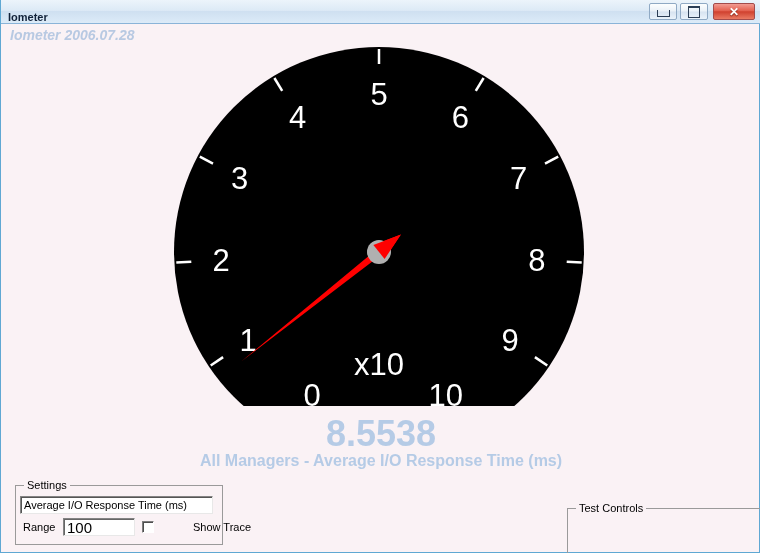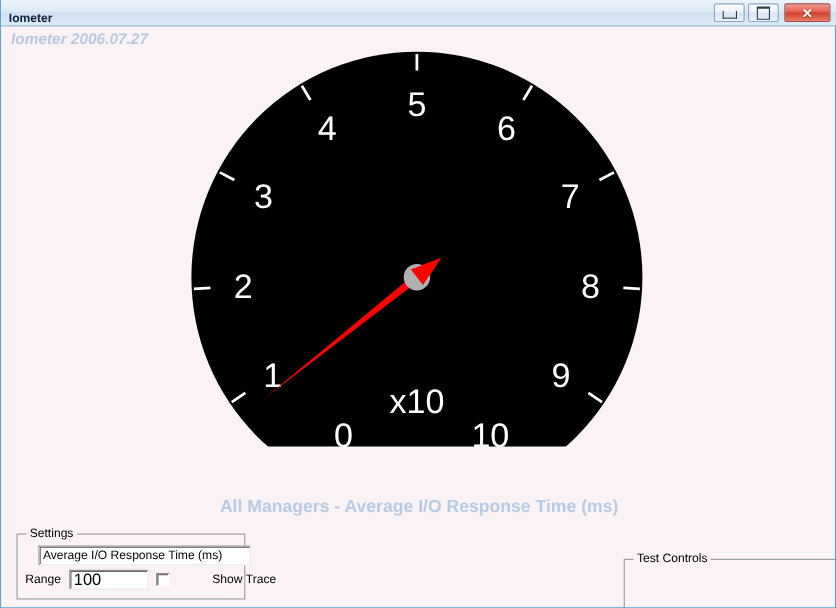--- a/index.html
+++ b/index.html
@@ -145,21 +145,21 @@
     width: 208px; height: 60px;
   }
   #testcontrols-group {
     left: 566px; top: 508px;
     width: 196px; height: 60px;
   }
 
   
   #metric-field {
     position: absolute;
-    left: 19px; top: 10px;
+    left: 4px; top: 10px;
     width: 193px; height: 18px;
     box-sizing: border-box;
     background: #ffffff;
     border: 1px solid;
     border-color: #848484 #e8e8e8 #e8e8e8 #848484;
     box-shadow: inset 1px 1px 0 #555, inset -1px -1px 0 #fff;
     font-size: 11px;
     color: #000;
     display: flex;
     align-items: center;
@@ -247,21 +247,21 @@
       <span class="glyph-min"></span>
     </div>
     <div class="winbtn" id="btn-max">
       <span class="glyph-max"></span>
     </div>
     <div class="winbtn" id="btn-close">
       <span class="glyph-close">✕</span>
     </div>
   </div>
 
-  <div id="version">Iometer 2006.07.27</div>
+  <div id="version">Iometer 2006.07.28</div>
 
   <div id="gauge-wrap">
     <svg id="gauge-svg" width="424" height="372" viewBox="0 0 424 372">
       <defs>
         <clipPath id="dialclip">
           <rect x="0" y="0" width="424" height="364"></rect>
         </clipPath>
       </defs>
       <circle cx="210" cy="210" r="205" fill="#000000" clip-path="url(#dialclip)"></circle>
       <g id="gauge-ticks">
@@ -292,20 +292,21 @@
         </g>
       <text id="gauge-mult" x="210" y="333" fill="#ffffff" font-size="31" font-family="Liberation Sans, sans-serif" text-anchor="middle">x10</text>
       <g id="gauge-needle">
         <polygon id="needle-poly" fill="#ff0000" points="72.2,319.5 207.8,207.3 215.6,217.0 231.9,192.6 204.4,203.0 212.2,212.7"></polygon>
         <circle cx="210" cy="210" r="12" fill="#b0b0b0"></circle>
         <polygon id="needle-poly2" fill="#ff0000" points="231.9,192.6 215.6,217.0 204.4,203.0"></polygon>
       </g>
     </svg>
   </div>
 
+  <div id="readout-value">8.5538</div>
   <div id="readout-label">All Managers - Average I/O Response Time (ms)</div>
 
   <div class="groupbox" id="settings-group">
     <span class="grouplabel">Settings</span>
     <div id="metric-field">Average I/O Response Time (ms)</div>
     <span id="range-label">Range</span>
     <div id="range-input">100</div>
     <span id="showtrace-box"></span>
     <span id="showtrace-label">Show Trace</span>
   </div>

